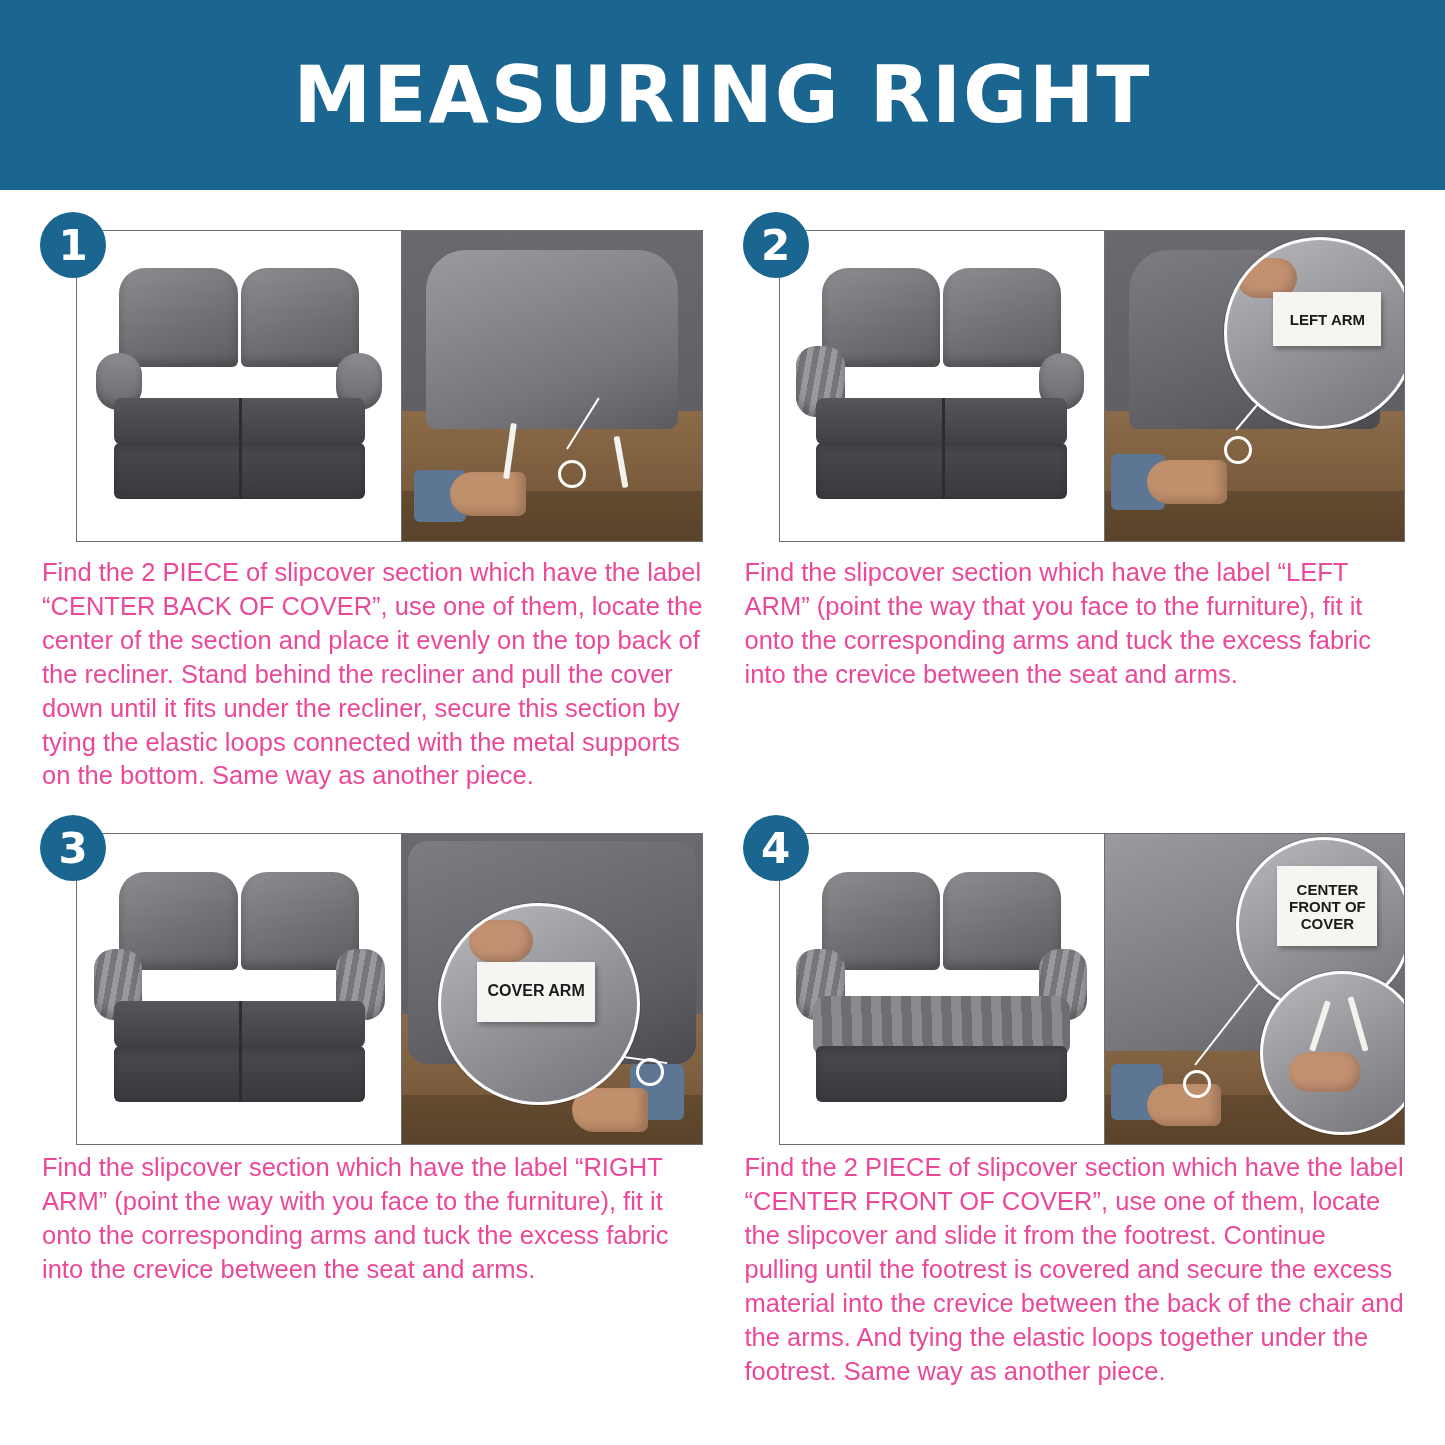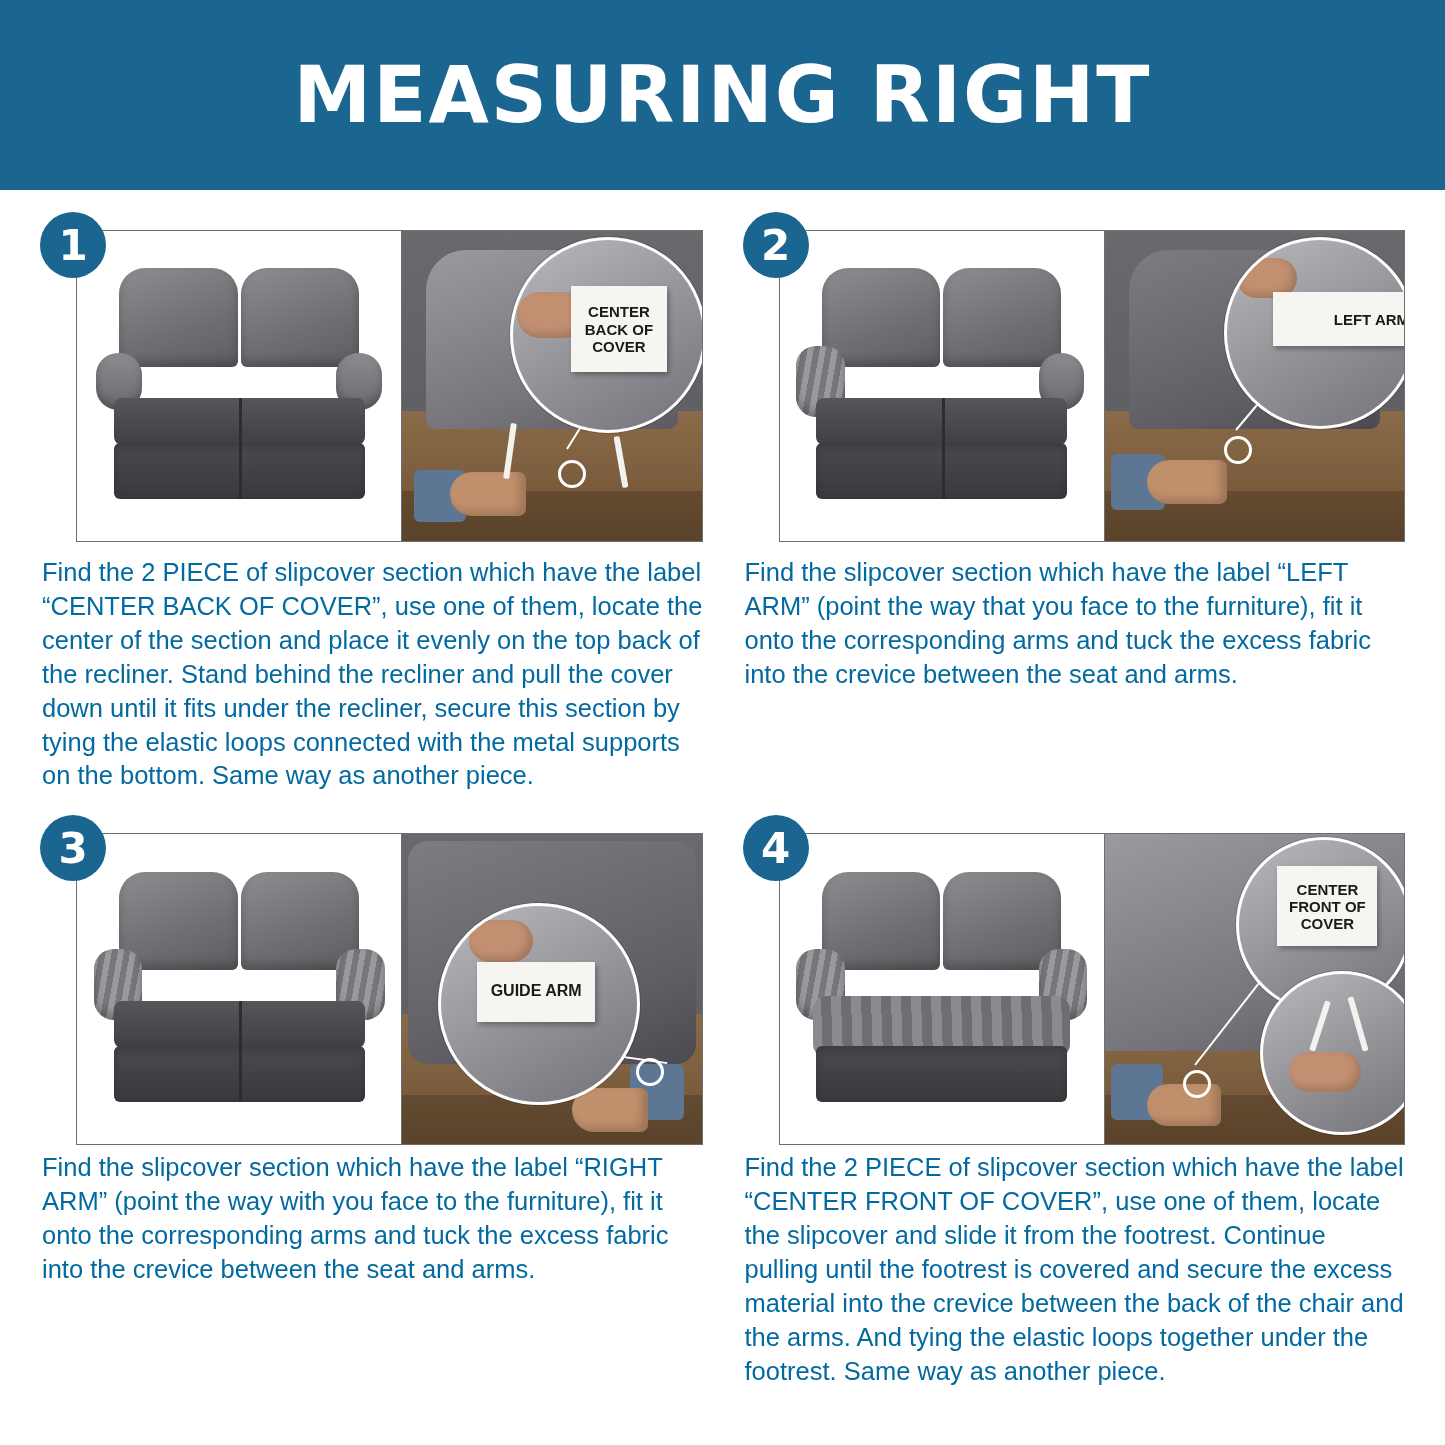--- a/index.html
+++ b/index.html
@@ -263,21 +263,21 @@
   .strap {
     position: absolute;
     background: #f2f2ef;
     border-radius: 2px;
   }
   
   .caption {
     margin-top: 14px;
     font-size: 25.5px;
     line-height: 1.33;
-    color: #0369a1;
+    color: #ec4899;
     font-family: "Liberation Sans", sans-serif;
     padding-left: 2px;
     white-space: pre-wrap;
   }
   .step-3 .step-head, .step-4 .step-head { height: 322px; }
 </style>
 </head>
 <body>
 
 <div class="page">
@@ -309,27 +309,20 @@
             <div class="scene">
               <div class="scene-cover"></div>
               <div class="scene-floor-shadow"></div>
             </div>
             <div class="sleeve" style="left:4%;bottom:6%;height:52px;width:52px;"></div>
             <div class="hand" style="left:16%;bottom:8%;width:76px;height:44px;"></div>
             <div class="strap" style="left:35%;top:62%;width:6px;height:56px;transform:rotate(8deg);"></div>
             <div class="strap" style="left:72%;top:66%;width:6px;height:52px;transform:rotate(-10deg);"></div>
             <div class="small-dot" style="left:52%;top:74%;"></div>
             <div class="leader" style="left:55%;top:70%;width:60px;transform:rotate(-58deg);"></div>
-            <div class="callout" style="left:36%;top:2%;width:190px;height:190px;">
-              <div class="thumb" style="left:4px;top:52px;"></div>
-              <div class="tag" style="left:58px;top:46px;width:96px;height:86px;font-size:15px;">CENTER
-BACK
-OF
-COVER</div>
-            </div>
           </div>
         </div>
       </div>
       <div class="caption">Find the 2 PIECE of slipcover section which have the label “CENTER BACK OF COVER”, use one of them, locate the center of the section and place it evenly on the top back of the recliner. Stand behind the recliner and pull the cover down until it fits under the recliner, secure this section by tying the elastic loops connected with the metal supports on the bottom. Same way as another piece.</div>
     </div>
 
     <div class="step step-2">
       <div class="step-head">
         <div class="badge">2</div>
         <div class="photo-pair">
@@ -350,21 +343,21 @@
             <div class="scene">
               <div class="scene-cover dark"></div>
               <div class="scene-floor-shadow"></div>
             </div>
             <div class="sleeve" style="left:2%;bottom:10%;height:56px;width:54px;"></div>
             <div class="hand" style="left:14%;bottom:12%;width:80px;height:44px;"></div>
             <div class="small-dot" style="left:40%;top:66%;"></div>
             <div class="leader" style="left:44%;top:64%;width:72px;transform:rotate(-50deg);"></div>
             <div class="callout" style="left:40%;top:2%;width:186px;height:186px;">
               <div class="thumb" style="left:10px;top:18px;width:60px;height:40px;"></div>
-              <div class="tag" style="left:46px;top:52px;width:108px;height:54px;font-size:15px;padding-left:44px;">LEFT ARM</div>
+              <div class="tag" style="left:46px;top:52px;width:108px;height:54px;font-size:15px;">LEFT ARM</div>
             </div>
           </div>
         </div>
       </div>
       <div class="caption">Find the slipcover section which have the label “LEFT ARM” (point the way that you face to the furniture), fit it onto the corresponding arms and tuck the excess fabric into the crevice between the seat and arms.</div>
     </div>
 
     <div class="step step-3">
       <div class="step-head">
         <div class="badge">3</div>
@@ -386,21 +379,21 @@
             <div class="scene">
               <div class="scene-cover dark" style="left:2%;top:2%;width:96%;height:72%;border-radius:20px;"></div>
               <div class="scene-floor-shadow"></div>
             </div>
             <div class="sleeve" style="right:6%;bottom:8%;height:56px;width:54px;"></div>
             <div class="hand" style="right:18%;bottom:4%;width:76px;height:44px;"></div>
             <div class="small-dot" style="left:78%;top:72%;"></div>
             <div class="leader" style="left:62%;top:70%;width:80px;transform:rotate(8deg);"></div>
             <div class="callout" style="left:12%;top:22%;width:196px;height:196px;">
               <div class="thumb" style="left:28px;top:14px;width:64px;height:42px;"></div>
-              <div class="tag" style="left:36px;top:56px;width:118px;height:60px;font-size:16px;">GUIDE ARM</div>
+              <div class="tag" style="left:36px;top:56px;width:118px;height:60px;font-size:16px;">COVER ARM</div>
             </div>
           </div>
         </div>
       </div>
       <div class="caption">Find the slipcover section which have the label “RIGHT ARM” (point the way with you face to the furniture), fit it onto the corresponding arms and tuck the excess fabric into the crevice between the seat and arms.</div>
     </div>
 
     <div class="step step-4">
       <div class="step-head">
         <div class="badge">4</div>

